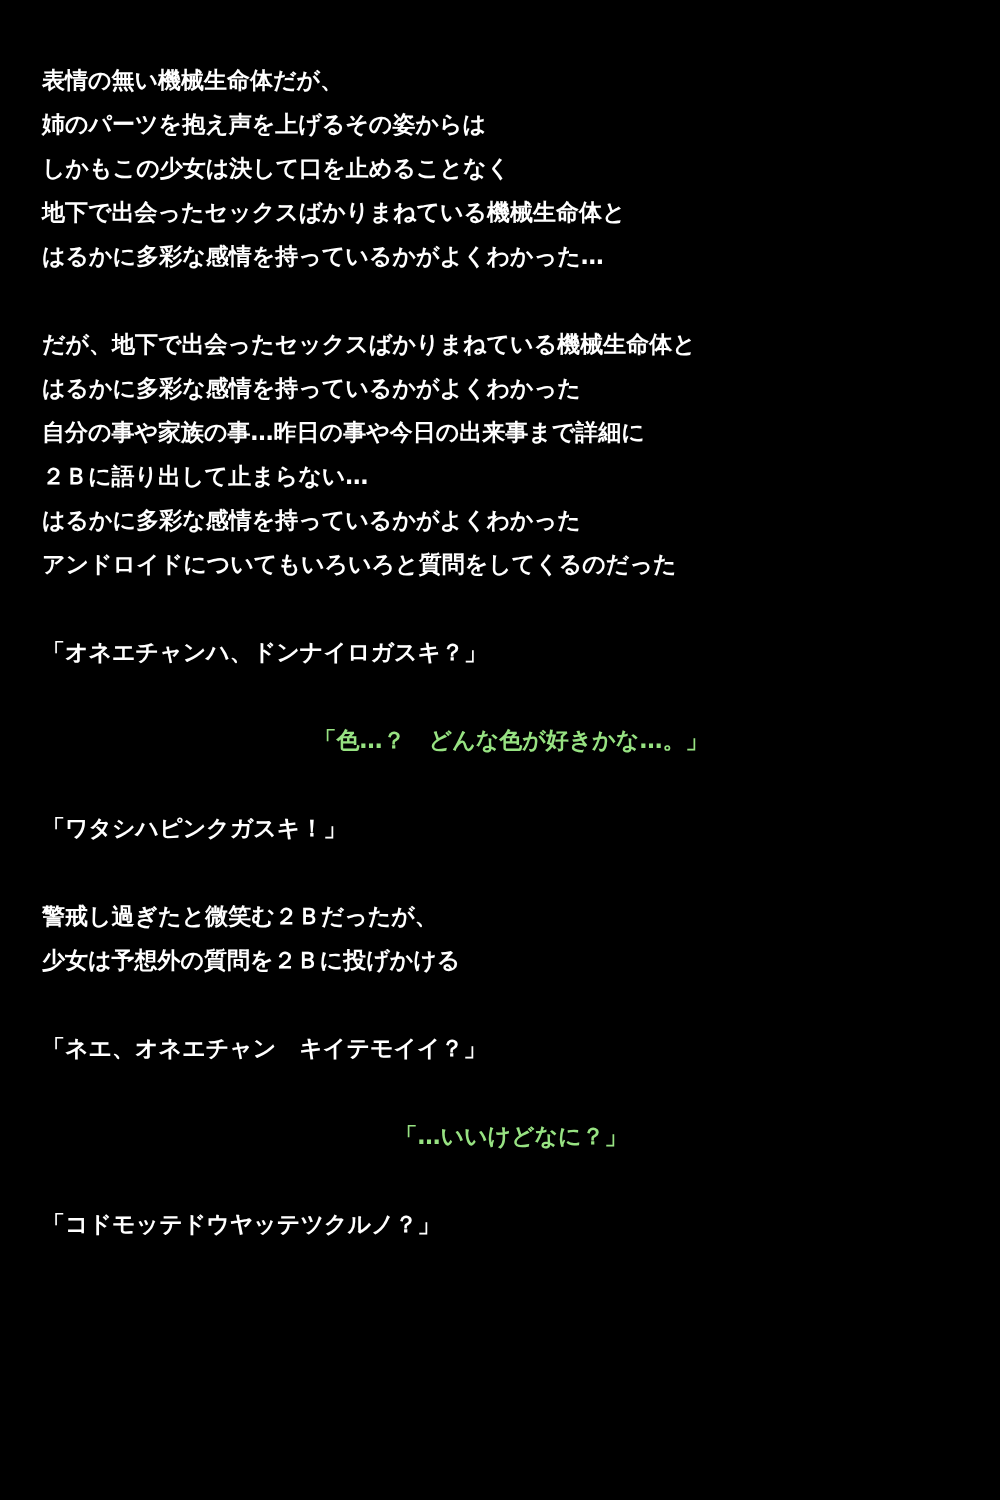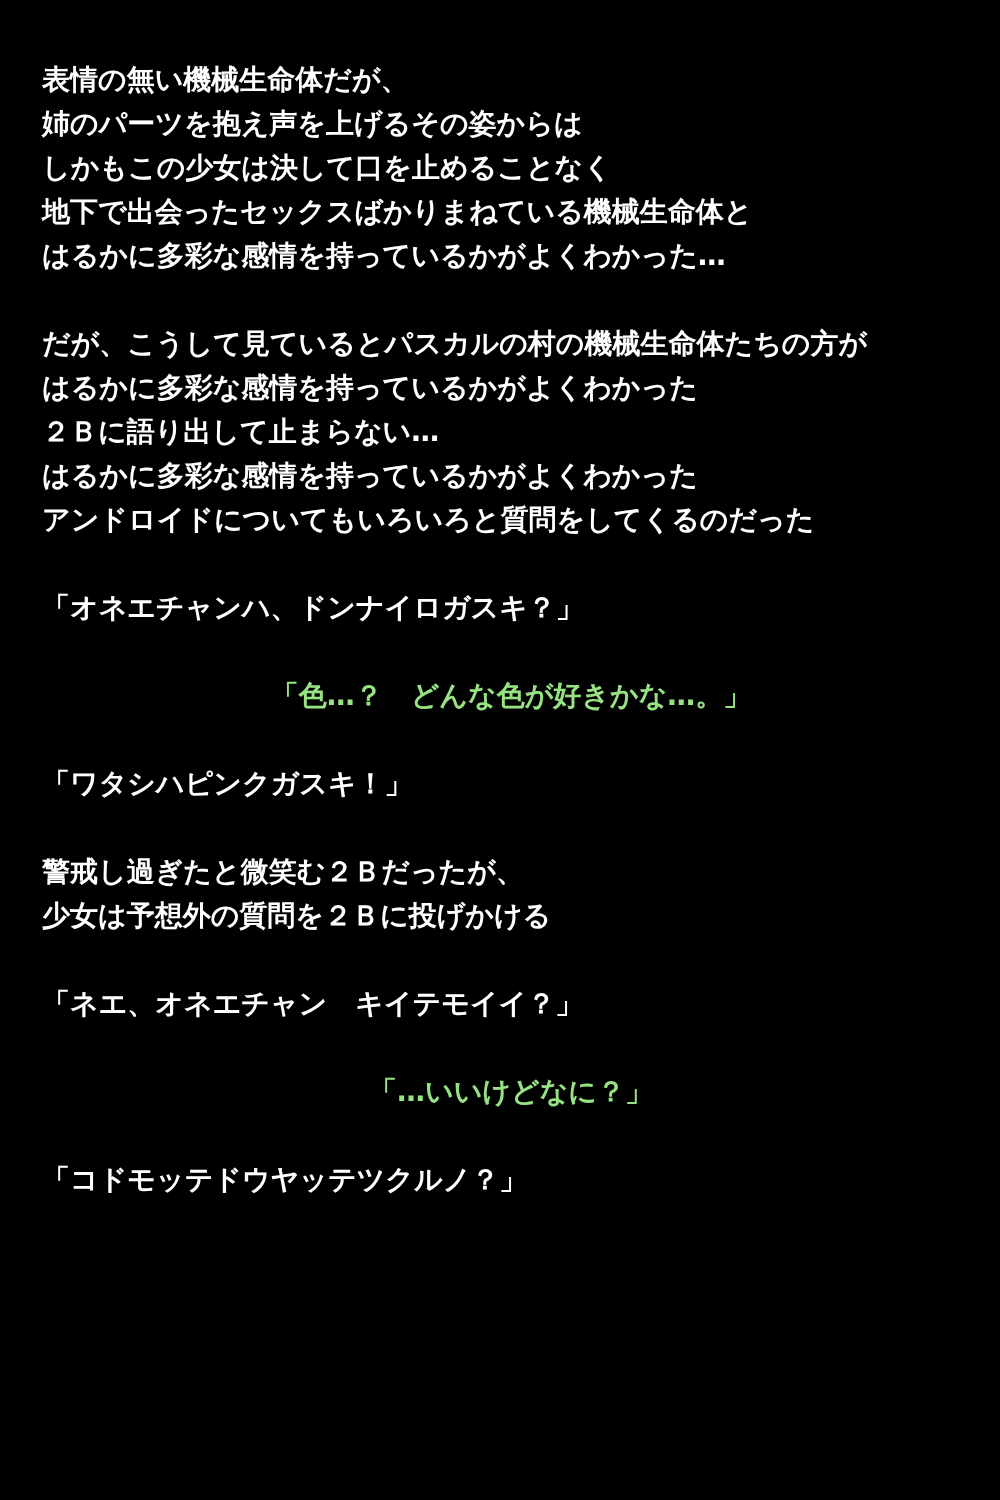--- a/index.html
+++ b/index.html
@@ -18,21 +18,21 @@
   }
   main {
     display: block;
   }
   .para {
     margin: 0 0 44px 0;
   }
   .line {
     margin: 0;
     padding: 0;
-    font-size: 28px;
+    font-size: 23px;
     line-height: 44px;
     height: 44px;
     white-space: pre;
     letter-spacing: 0px;
     color: var(--narration-color, #ffffff);
   }
   .line.green {
     color: var(--reply-color, #97e282);
     text-align: center;
   }
@@ -44,22 +44,23 @@
 
   <section class="para">
     <p class="line">表情の無い機械生命体だが、</p>
     <p class="line">姉のパーツを抱え声を上げるその姿からは</p>
     <p class="line">しかもこの少女は決して口を止めることなく</p>
     <p class="line">地下で出会ったセックスばかりまねている機械生命体と</p>
     <p class="line">はるかに多彩な感情を持っているかがよくわかった…</p>
   </section>
 
   <section class="para">
-    <p class="line">だが、こうして見ているとパスカルの村の機械生命体たちの方が</p>
+    <p class="line">だが、地下で出会ったセックスばかりまねている機械生命体と</p>
     <p class="line">はるかに多彩な感情を持っているかがよくわかった</p>
+    <p class="line">自分の事や家族の事…昨日の事や今日の出来事まで詳細に</p>
     <p class="line">２Ｂに語り出して止まらない…</p>
     <p class="line">はるかに多彩な感情を持っているかがよくわかった</p>
     <p class="line">アンドロイドについてもいろいろと質問をしてくるのだった</p>
   </section>
 
   <section class="para">
     <p class="line">「オネエチャンハ、ドンナイロガスキ？」</p>
   </section>
 
   <section class="para">

